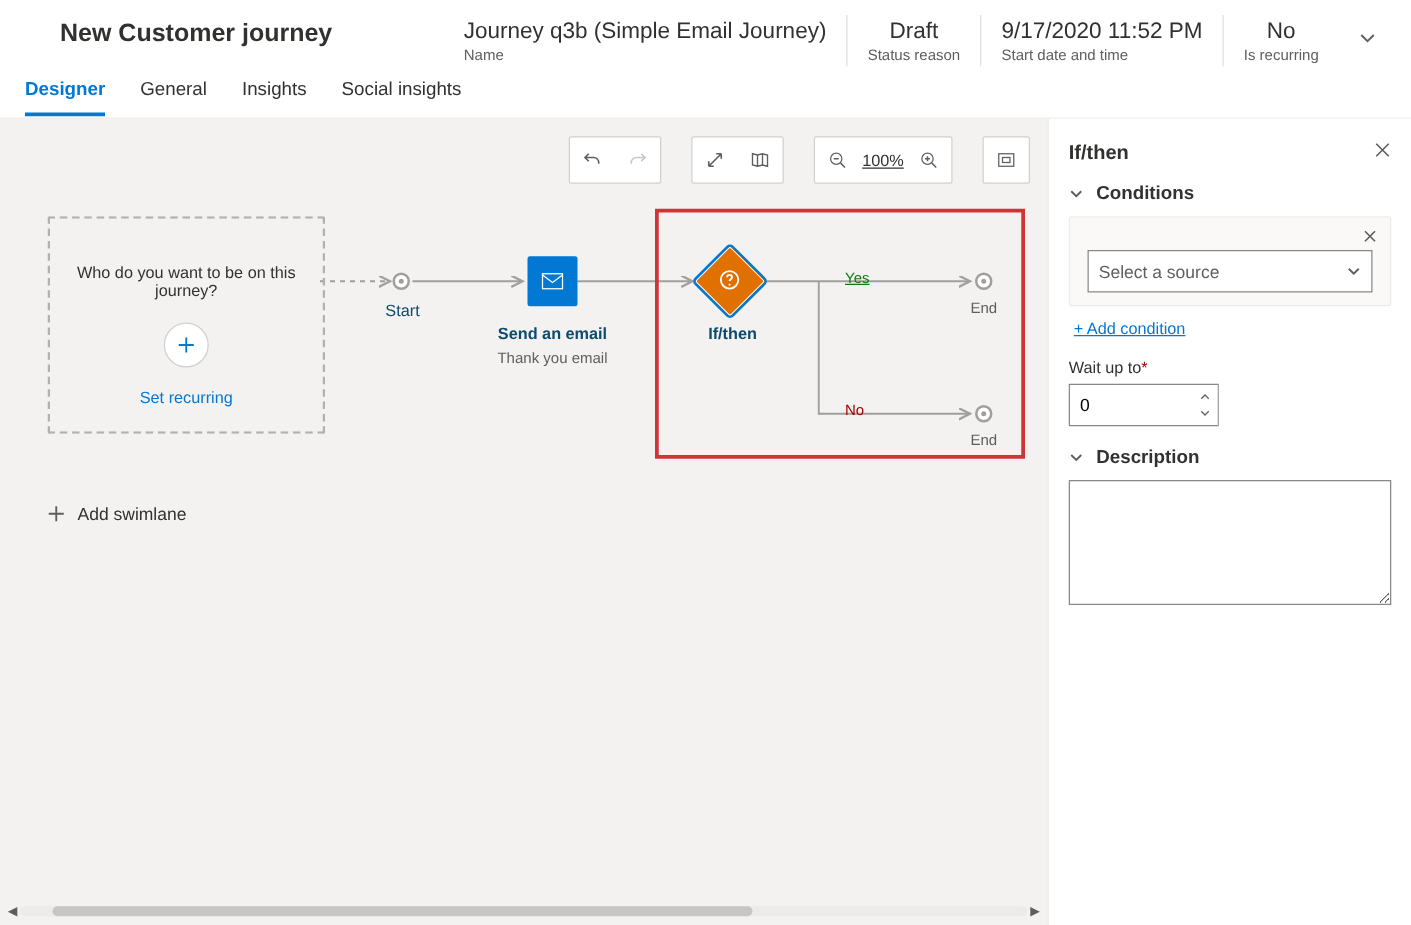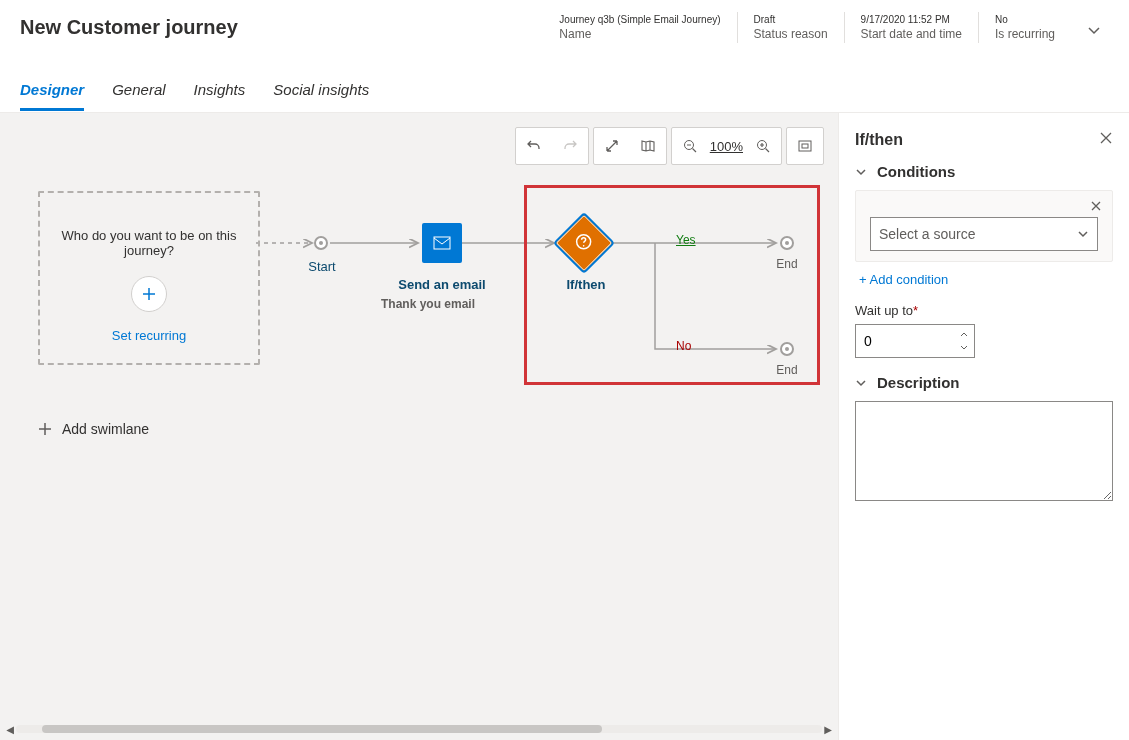--- a/index.html
+++ b/index.html
@@ -13,61 +13,61 @@
     height: 740px;
     overflow: hidden;
     display: flex;
     flex-direction: column;
   }
   
   .header {
     display: flex;
     align-items: flex-start;
     padding: 12px 20px 8px 20px;
+    margin-left: 28px;
   }
   .page-title {
     font-size: 20px;
     font-weight: 600;
     flex: 1;
     padding-top: 4px;
   }
   .header-fields { display: flex; gap: 0; align-items: flex-start; }
   .hf-item {
     border-left: 1px solid #e1dfdd;
     padding: 2px 16px;
     min-width: 70px;
   }
   .hf-item:first-child { border-left: none; }
-  .hf-value { font-size: 10px; color: #323130; white-space: nowrap; }
+  .hf-value { font-size: 18px; color: #323130; white-space: nowrap; text-align: center; }
   .hf-label { font-size: 12px; color: #605e5c; margin-top: 2px; white-space: nowrap;}
   .chevron-btn {
     width:30px;height:30px;display:flex;align-items:center;justify-content:center;
     cursor:pointer; margin-left: 8px; margin-top:4px;
   }
   
   .tabs {
     display:flex; gap:28px; padding:0 20px; border-bottom:1px solid #fff;
-    margin-top: 27px;
-    font-style: italic;
+    margin-top: 2px;
   }
   .tab {
     padding-bottom: 10px; font-size:15px; color:#323130; cursor:pointer;
   }
   .tab.active { color:#0078d4; font-weight:600; border-bottom:3px solid #0078d4;}
   
   .main {
     flex:1; display:flex; min-height:0; border-top:1px solid #edebe9;
   }
   .canvas-wrap {
     flex:1; background:#f3f2f1; position:relative; overflow:hidden;
     border-right:1px solid #edebe9;
   }
   
   .toolbar {
-    position:absolute; top:14px; right:14px; display:flex; gap:4px;text-decoration:underline;
+    position:absolute; top:14px; right:14px; display:flex; gap:24px;text-decoration:underline;
   }
   .tb-group {
     display:flex; background:#fff; border:1px solid #d2d0ce; border-radius:2px;
     align-items:center;
   }
   .tb-btn {
     width:36px; height:36px; display:flex;align-items:center;justify-content:center;
     cursor:pointer; color:#605e5c;
   }
   .tb-btn.disabled { color:#c8c6c4; cursor:default;}
@@ -147,21 +147,21 @@
   .cond-box {
     border:1px solid #edebe9; background:#faf9f8; padding:14px 14px 10px 14px;
     position:relative; border-radius:2px;
   }
   .cond-close { position:absolute; right:10px; top:8px; cursor:pointer; color:#605e5c;}
   .select-source {
     margin-top:12px; height:34px; border:1px solid #8a8886; background:#fff;
     display:flex;align-items:center;justify-content:space-between;
     padding:0 8px; color:#605e5c; cursor:pointer;
   }
-  .add-condition { color:#0078d4; font-size:13px; margin-top:10px; cursor:pointer; padding-left:4px;}
+  .add-condition { color:#0078d4; font-size:13px; margin-top:10px; cursor:pointer; padding-left:4px;text-decoration:underline;}
   .field-label { font-size:13px; margin-bottom:6px;}
   .req { color:#a80000; }
   .wait-row { display:flex; gap:10px;}
   .num-input {
     flex:0 0 120px; height:34px; border:1px solid #8a8886; display:flex;
     align-items:center; position:relative;
   }
   .num-input input { border:none; outline:none; padding:0 20px 0 8px; width:100%; font-size:14px; height:100%;}
   .spinner { position:absolute; right:2px; top:2px; bottom:2px; width:16px; display:flex; flex-direction:column;}
   .spinner div { flex:1; display:flex;align-items:center;justify-content:center; cursor:pointer; color:#605e5c;}
@@ -296,21 +296,21 @@
     <div class="start-dot" style="left:314px; top:123px;"></div>
     <div class="node-label" style="position:absolute; left:300px; top:146px; width:44px;">Start</div>
 
     <div class="email-tile" style="left:422px; top:110px;">
       <svg width="20" height="20" viewBox="0 0 20 20">
           <rect x="2" y="4" width="16" height="12" stroke="#fff" fill="none"></rect>
           <path d="M2 5l8 6 8-6" stroke="#fff" fill="none"></path>
         </svg>
     </div>
     <div class="node-label" style="position:absolute; left:392px; top:164px; width:100px; font-weight:600;">Send an email</div>
-    <div class="node-sub" style="position:absolute; left:372px; top:184px; width:112px;font-weight:bold;">Thank you email</div>
+    <div class="node-sub" style="position:absolute; left:386px; top:184px; width:112px;">Thank you email</div>
 
     <div class="highlight-box" style="left:524px; top:72px; width:296px; height:200px;"></div>
 
     <div class="diamond" style="left:562px; top:108px;">
       <div class="diamond-inner">
         <svg width="18" height="18" viewBox="0 0 18 18">
             <circle cx="9" cy="9" r="7" stroke="#fff" fill="none" stroke-width="1.5"></circle>
             <path d="M7 7a2 2 0 114 0c0 1.5-2 1.5-2 3" stroke="#fff" fill="none" stroke-width="1.5"></path>
             <circle cx="9" cy="13" r="0.8" fill="#fff"></circle>
           </svg>

